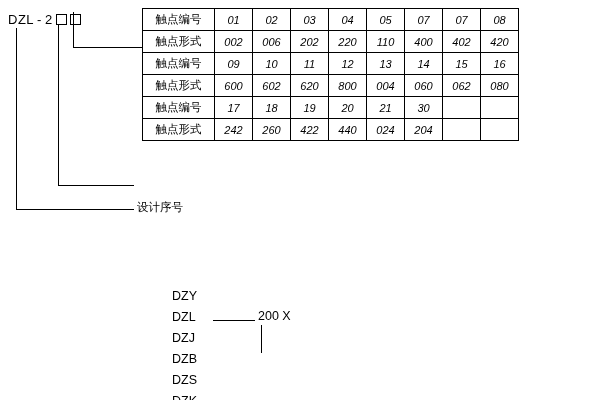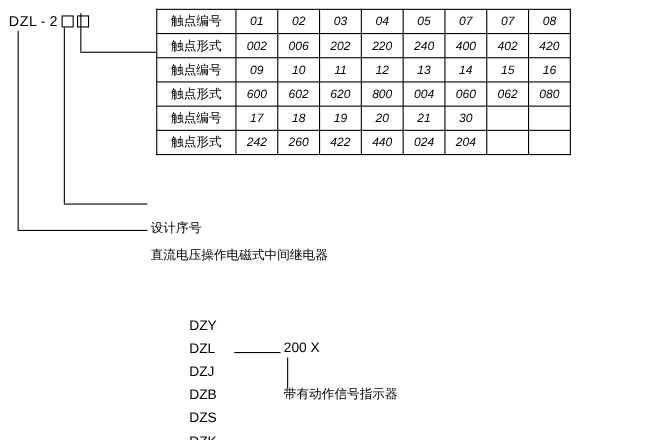--- a/index.html
+++ b/index.html
@@ -169,21 +169,21 @@
           <td class="cell">07</td>
           <td class="cell">07</td>
           <td class="cell">08</td>
         </tr>
         <tr>
           <td class="rowhead">触点形式</td>
           <td class="cell">002</td>
           <td class="cell">006</td>
           <td class="cell">202</td>
           <td class="cell">220</td>
-          <td class="cell">240</td>
+          <td class="cell">110</td>
           <td class="cell">400</td>
           <td class="cell">402</td>
           <td class="cell">420</td>
         </tr>
         <tr>
           <td class="rowhead">触点编号</td>
           <td class="cell">09</td>
           <td class="cell">10</td>
           <td class="cell">11</td>
           <td class="cell">12</td>
@@ -223,29 +223,27 @@
           <td class="cell">024</td>
           <td class="cell">204</td>
           <td class="cell"></td>
           <td class="cell"></td>
         </tr>
       </tbody>
     </table>
   </div>
 
   <div class="ann" style="left:137px; top:178px;">设计序号</div>
-  <div class="ann" style="left:137px; top:202px;">直流电压操作电磁式中间继电器</div>
 
   <div class="series-list">
     <div>DZY</div>
     <div>DZL</div>
     <div>DZJ</div>
     <div>DZB</div>
     <div>DZS</div>
     <div>DZK</div>
   </div>
 
   <div class="series-dash"></div>
   <div class="series-200">200  X</div>
   <div class="indicator-vline"></div>
-  <div class="indicator-note">带有动作信号指示器</div>
 
 </div>
 
 </body></html>

